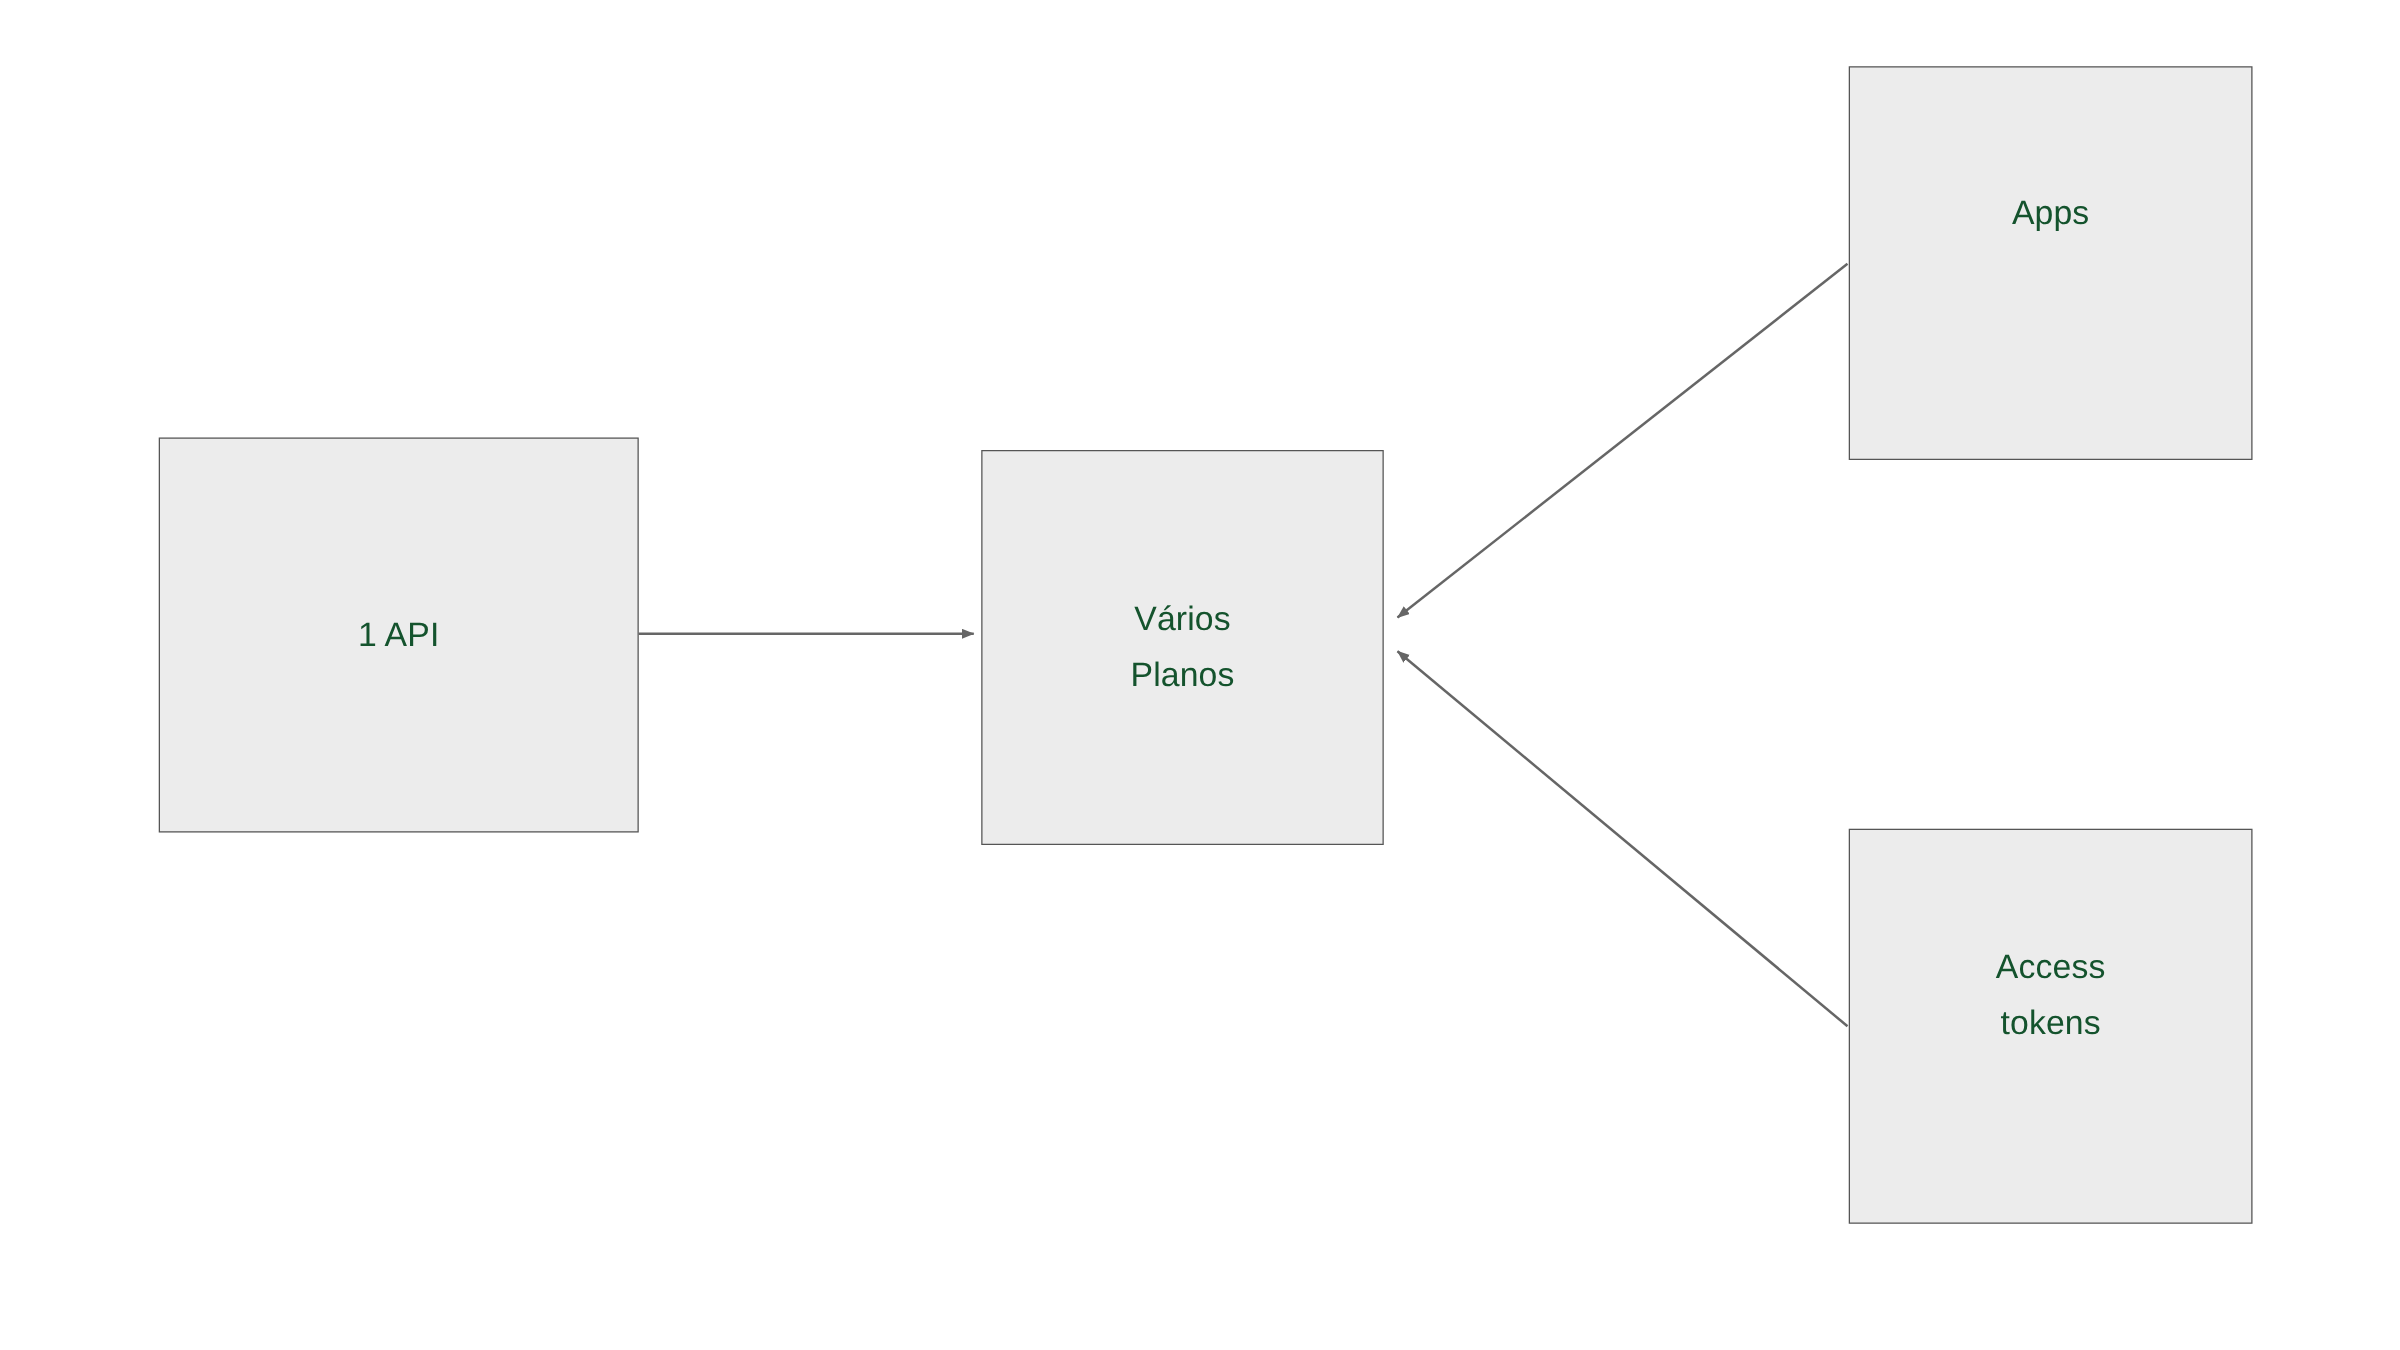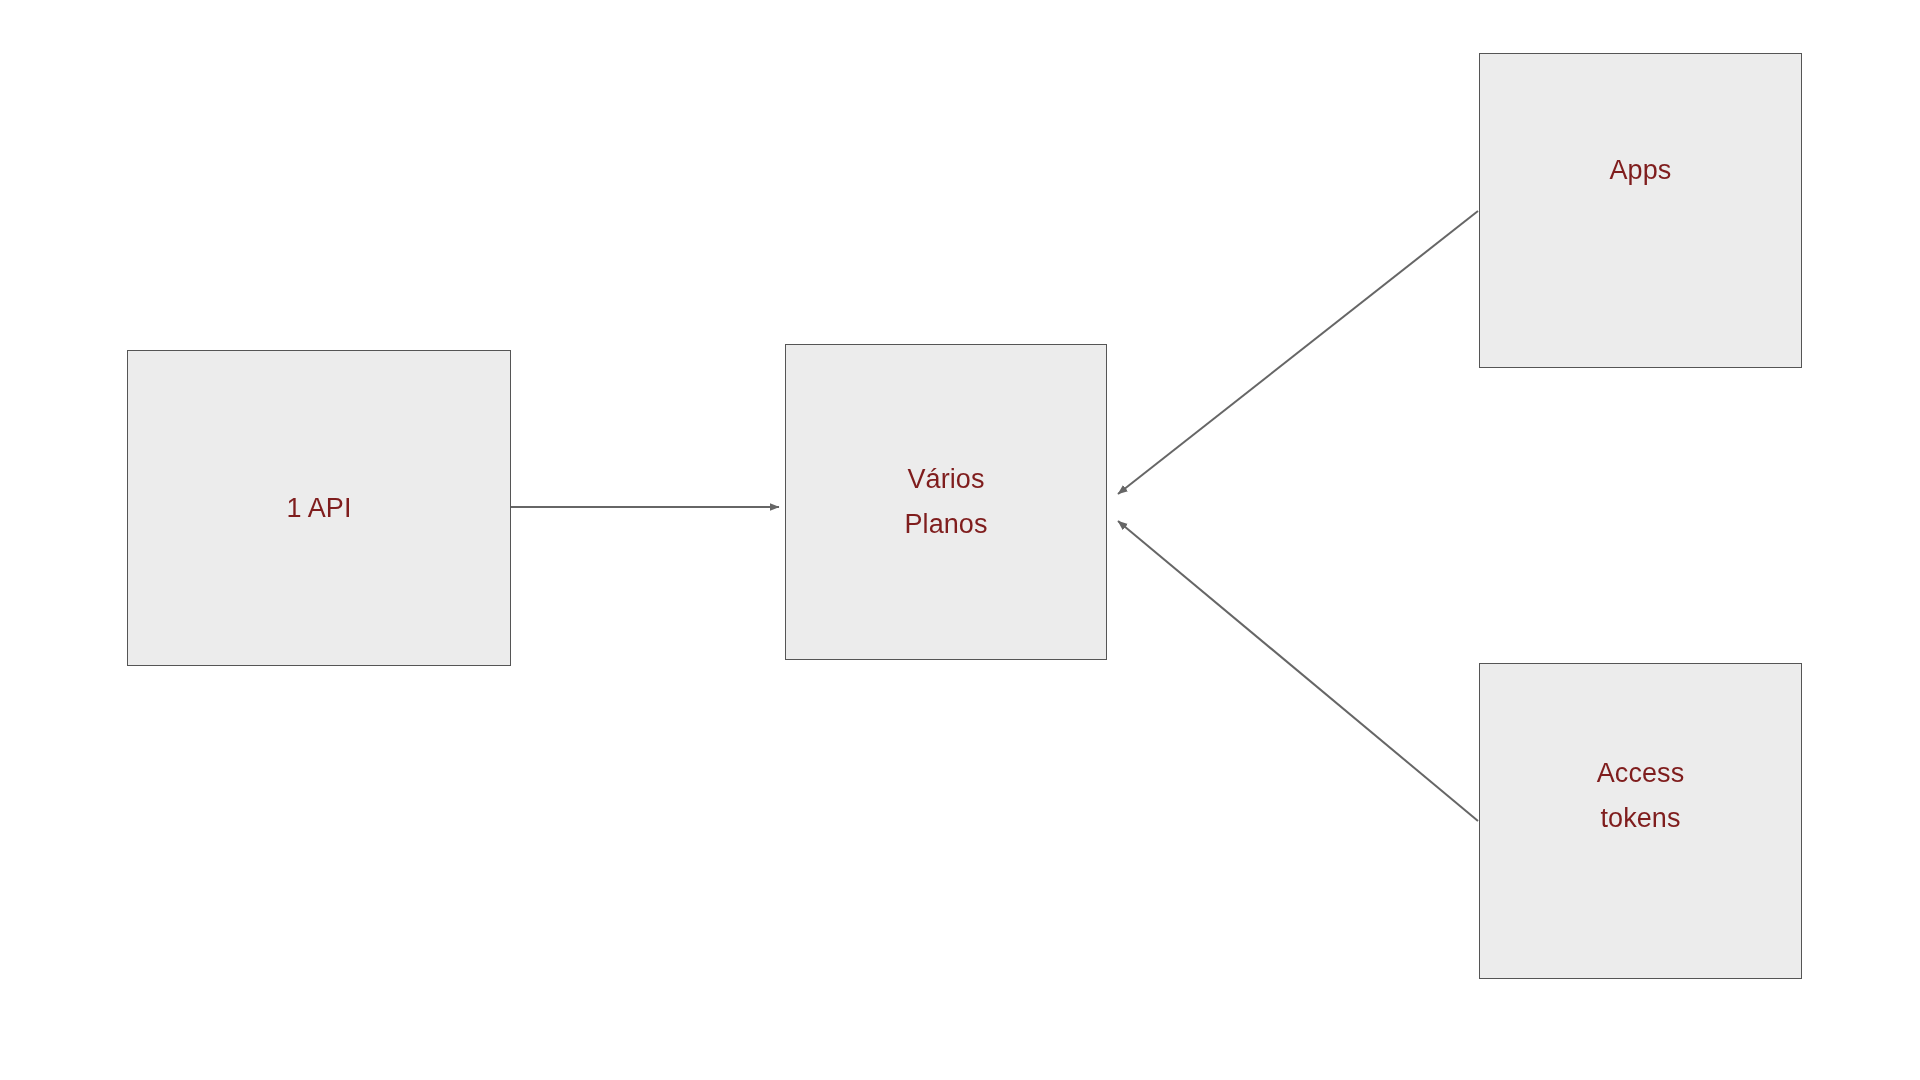--- a/index.html
+++ b/index.html
@@ -33,27 +33,27 @@
     border: 1px solid #555555;
     display: flex;
     align-items: center;
     justify-content: center;
     text-align: center;
   }
   .node-label {
     font-family: "Liberation Sans", sans-serif;
     font-size: 27px;
     line-height: 45px;
-    color: #7f1d1d;
+    color: #14532d;
     white-space: pre-line;
     letter-spacing: 0.1px;
   }
   
   #node-api        { left: 127px;  top: 350px; width: 384px; height: 316px; }
-  #node-planos     { left: 785px;  top: 344px; width: 322px; height: 316px; }
+  #node-planos     { left: 785px;  top: 360px; width: 322px; height: 316px; }
   #node-apps       { left: 1479px; top: 53px;  width: 323px; height: 315px; }
   #node-tokens     { left: 1479px; top: 663px; width: 323px; height: 316px; text-align: center; }
 
   #node-apps .node-label   { transform: translateY(-40px); }
   #node-tokens .node-label { transform: translateY(-25px); }
 </style>
 </head>
 <body>
 
 <div id="canvas">

